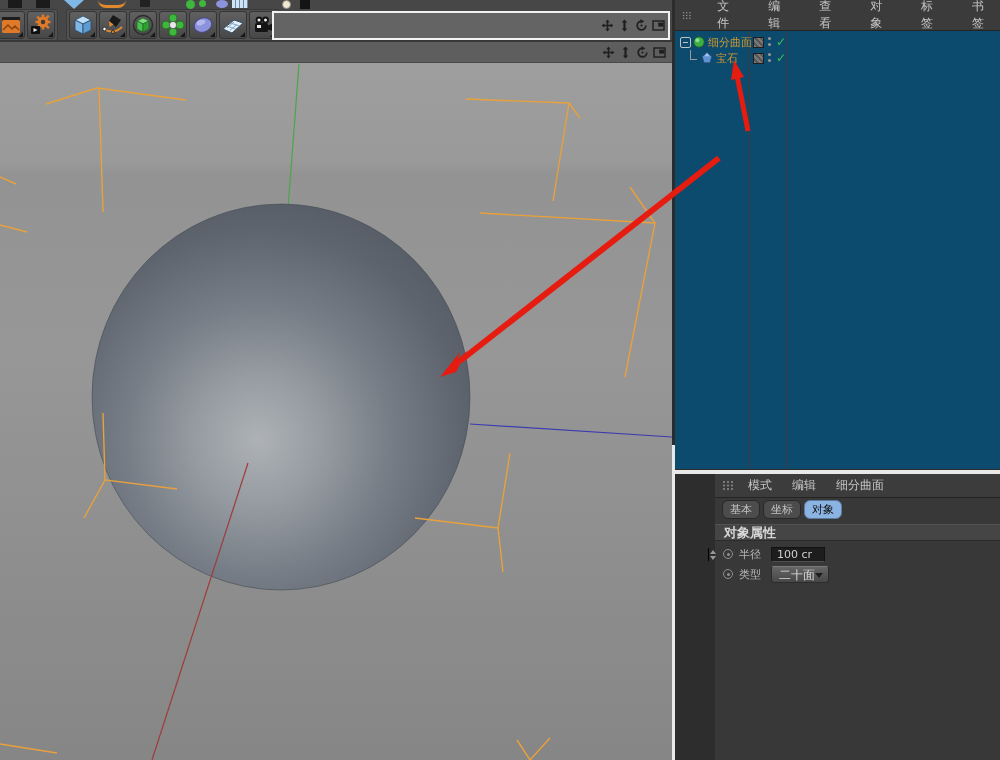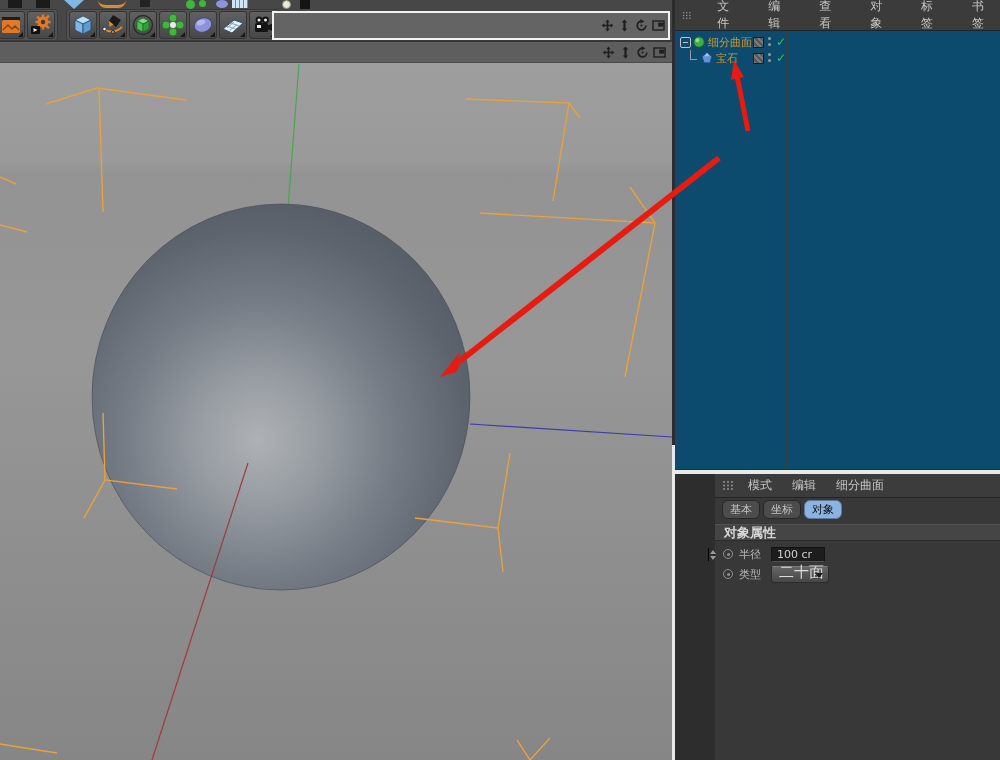--- a/index.html
+++ b/index.html
@@ -76,21 +76,21 @@
   .anim-dot{width:10px;height:10px;border:1px solid #8f8f8f;border-radius:50%;position:relative;flex:0 0 auto;}
   .anim-dot::after{content:"";position:absolute;left:3px;top:3px;width:3px;height:3px;border-radius:50%;background:#8f8f8f;}
   .field{width:54px;height:15px;background:#1d1d1d;border:1px solid #121212;border-bottom-color:#4f4f4f;
       color:#cfcfcf;font-size:11px;padding:0 12px 0 5px;position:relative;font-family:inherit;}
   .stepper{position:absolute;width:9px;height:13px;margin-left:-15px;margin-top:1px;display:flex;flex-direction:column;
       align-items:center;justify-content:center;gap:2px;border-left:1px solid #000;}
   .stepper i{width:0;height:0;border-left:3px solid transparent;border-right:3px solid transparent;}
   .stepper .up{border-bottom:4px solid #9a9a9a;}
   .stepper .dn{border-top:4px solid #9a9a9a;}
   .dropdown{width:58px;height:17px;background:linear-gradient(#656565,#474747);border:1px solid #2c2c2c;border-top-color:#7a7a7a;
-      border-radius:3px;color:#dcdcdc;font-size:15px;display:flex;align-items:flex-end;padding-left:7px;position:relative;}
+      border-radius:3px;color:#dcdcdc;font-size:12px;display:flex;align-items:flex-start;padding-left:7px;position:relative;}
   .dd-arrow{position:absolute;right:5px;top:6px;width:0;height:0;
       border-left:4px solid transparent;border-right:4px solid transparent;border-top:5px solid #1c1c1c;}
 
   .arrows-overlay{position:absolute;left:0;top:0;z-index:50;pointer-events:none;}
 </style>
 </head>
 <body>
 
 <div class="app">
 

